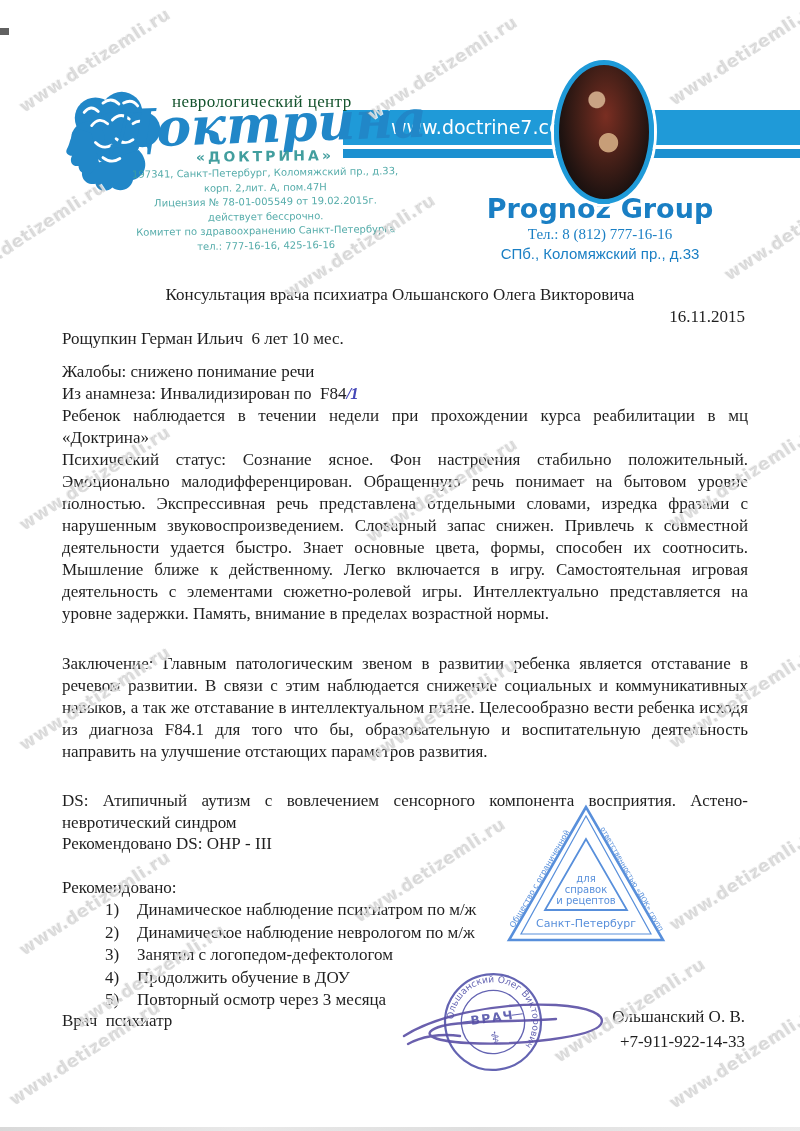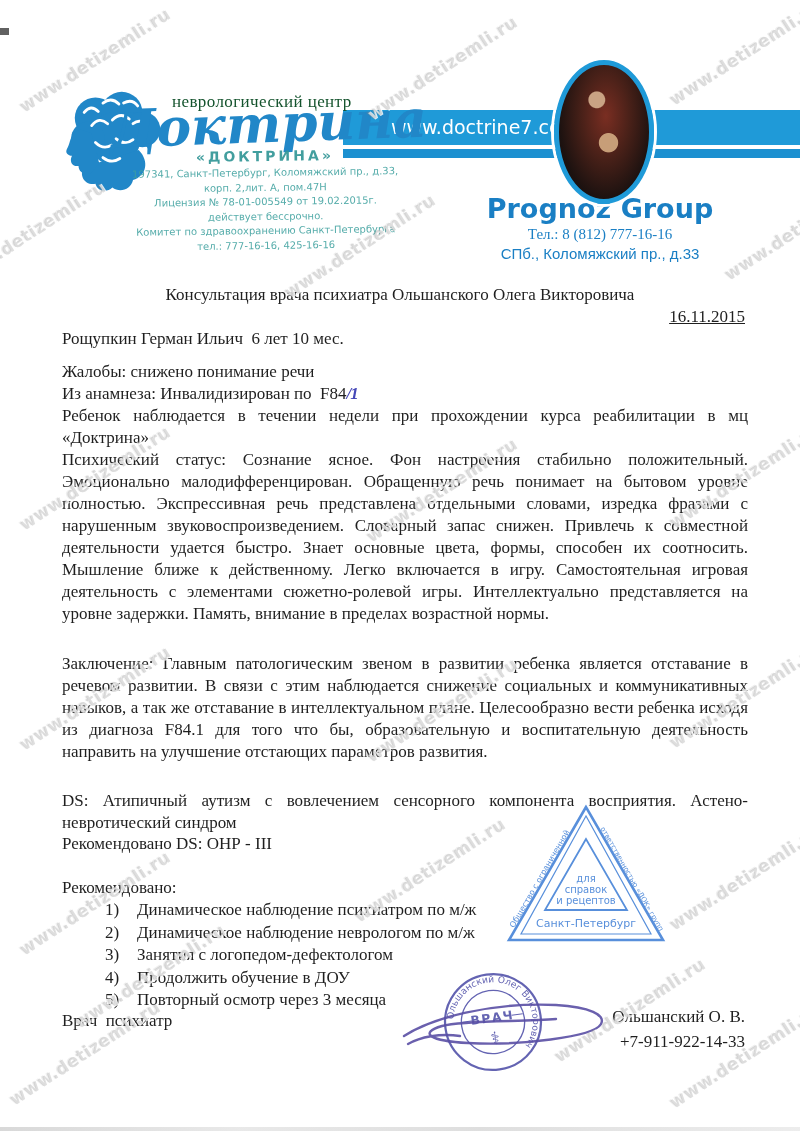--- a/index.html
+++ b/index.html
@@ -46,21 +46,21 @@
   .brand{left:455px;top:193px;width:290px;text-align:center;z-index:4;
       font-family:"DejaVu Sans",sans-serif;font-weight:bold;font-size:27px;color:#1a7fc4;}
   .brand-phone{left:455px;top:226px;width:290px;text-align:center;z-index:4;
       font-family:Liberation Serif, serif;font-size:15px;color:#1a7fc4;}
   .brand-address{left:455px;top:245px;width:290px;text-align:center;z-index:4;
       font-family:Liberation Sans, sans-serif;font-size:15px;color:#1a7fc4;}
 
   
   .doc{font-size:17px;line-height:22px;z-index:3;}
   .title{left:0;top:284px;width:800px;text-align:center;}
-  .date{left:490px;top:306px;width:255px;text-align:right;text-decoration:underline;}
+  .date{left:490px;top:306px;width:255px;text-align:right;}
   .patient{left:62px;top:328px;white-space:pre-wrap;}
   .complaints{left:62px;top:361px;}
   .anamnesis{left:62px;top:383px;white-space:pre-wrap;}
   .hand-note{color:#4548b8;font-style:italic;font-weight:bold;letter-spacing:-1px;}
   .observation{left:62px;top:405px;width:686px;text-align:justify;}
   .status{left:62px;top:449px;width:686px;text-align:justify;}
   .conclusion{left:62px;top:653px;width:686px;text-align:justify;}
   .diagnosis{left:62px;top:790px;width:686px;text-align:justify;}
   .diagnosis2{left:62px;top:833px;}
   .rec-label{left:62px;top:877px;}

